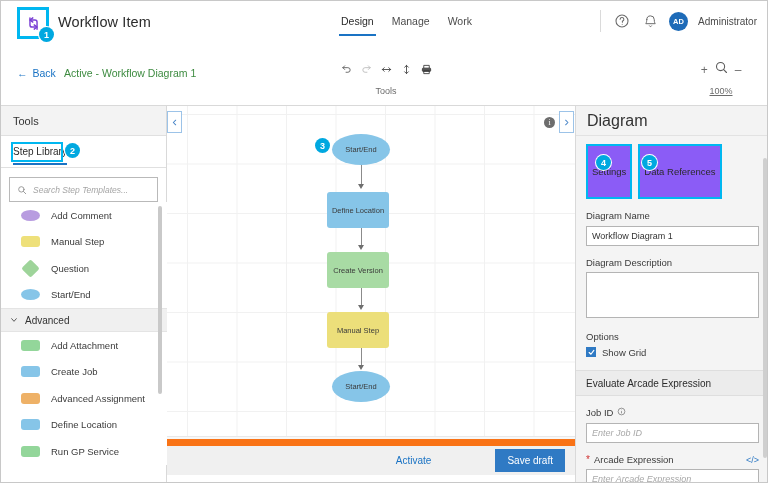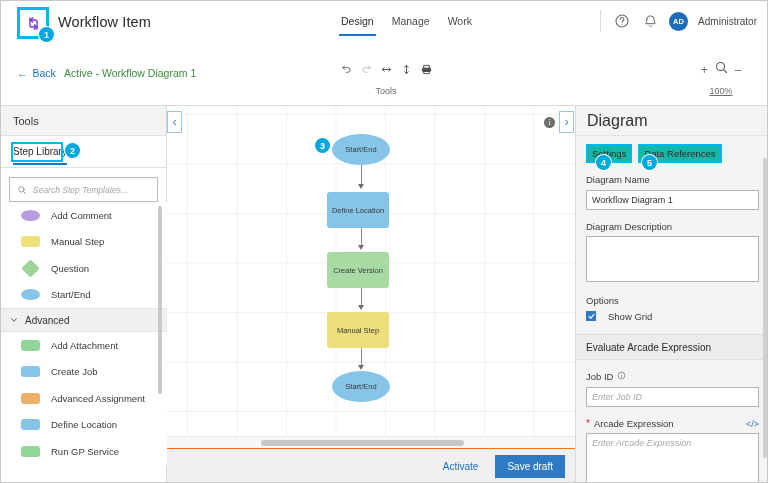--- a/index.html
+++ b/index.html
@@ -209,71 +209,72 @@
   }
   .canvas-hscroll-track {
     position: absolute; left: 0; bottom: 36px; width: 408px; height: 12px;
     background: #f7f7f7; border-top: 1px solid #e8e8e8;
   }
   .canvas-hscroll-thumb {
     position: absolute; left: 94px; top: 3px; width: 203px; height: 6px;
     background: #c6c6c6; border-radius: 3px; cursor: pointer;
   }
   .canvas-footer {
-    position: absolute; left: 0; bottom: 0; width: 408px; height: 36px;
-    background: #f0f0f0; border-top: 1px solid #f97316;
+    position: absolute; left: 0; bottom: 9px; width: 408px; height: 36px;
+    background: #f0f0f0; border-top: 7px solid #f97316;
     display: flex; align-items: center; justify-content: flex-end; gap: 9px;
     padding-right: 10px;
   }
   .btn-link {
     font-size: 10px; color: #1a73c4; cursor: pointer; padding: 5px 8px;
   }
   .btn-primary {
     font-size: 10px; color: #ffffff; background: #2f7ac4;
     padding: 6px 12px; cursor: pointer; border: none;
     font-family: "Liberation Sans", sans-serif;
+    margin-left: 47px;
   }
 
   
   .rightpanel {
     position: absolute; left: 574px; top: 105px; width: 194px; height: 378px;
     background: #f4f4f4; border-left: 1px solid #d9d9d9;
   }
   .rp-head {
     height: 30px; background: #f3f3f3; border-bottom: 1px solid #e2e2e2;
     display: flex; align-items: center; padding-left: 11px;
     font-size: 16px; color: #333;
   }
   .rp-tabs {
     display: flex; align-items: center; gap: 6px; padding: 8px 0 0 10px;
     position: relative;
   }
   .rp-tab {
-    font-size: 9.5px; color: #2b2b2b; padding: 2px 4px; cursor: pointer;
-    border: 2px solid #00b7f0; position: relative; background: #14b8a6;
+    font-size: 9.5px; color: #2b2b2b; padding: 20px 4px; cursor: pointer;
+    border: 2px solid #00b7f0; position: relative; background: #8b5cf6;
   }
   .rp-body { padding: 0 10px; }
   .fld-label {
     font-size: 9.5px; color: #3a3a3a; margin-top: 11px; margin-bottom: 4px;
     display: flex; align-items: center; gap: 4px;
   }
   .fld-input {
     width: 100%; height: 20px; border: 1px solid #b4b4b4; background: #fff;
     font-size: 9px; color: #333; padding: 0 5px; outline: none;
     font-family: "Liberation Sans", sans-serif;
   }
   .fld-input::placeholder { color: #a8a8a8; font-style: italic; }
   .fld-area {
     width: 100%; height: 46px; border: 1px solid #b4b4b4; background: #fff;
     font-size: 9px; color: #333; padding: 4px 5px; outline: none; resize: none;
     font-family: "Liberation Sans", sans-serif;
   }
   .fld-area::placeholder { color: #a8a8a8; font-style: italic; }
   .opt-label { font-size: 9.5px; color: #3a3a3a; margin-top: 9px; }
-  .chk-row { display: flex; align-items: flex-start; gap: 12px; margin-top: 5px; cursor: pointer; }
+  .chk-row { display: flex; align-items: flex-start; gap: 6px; margin-top: 5px; cursor: pointer; }
   .chk {
     width: 10px; height: 10px; background: #2f7ac4; border: 1px solid #2f7ac4;
     display: flex; align-items: center; justify-content: center;
   }
   .chk-lbl { font-size: 9.5px; color: #3a3a3a; }
 
   .section-head {
     margin-top: 12px; height: 26px; background: #ececec;
     border-top: 1px solid #dedede; border-bottom: 1px solid #dedede;
     display: flex; align-items: center; padding-left: 10px;

